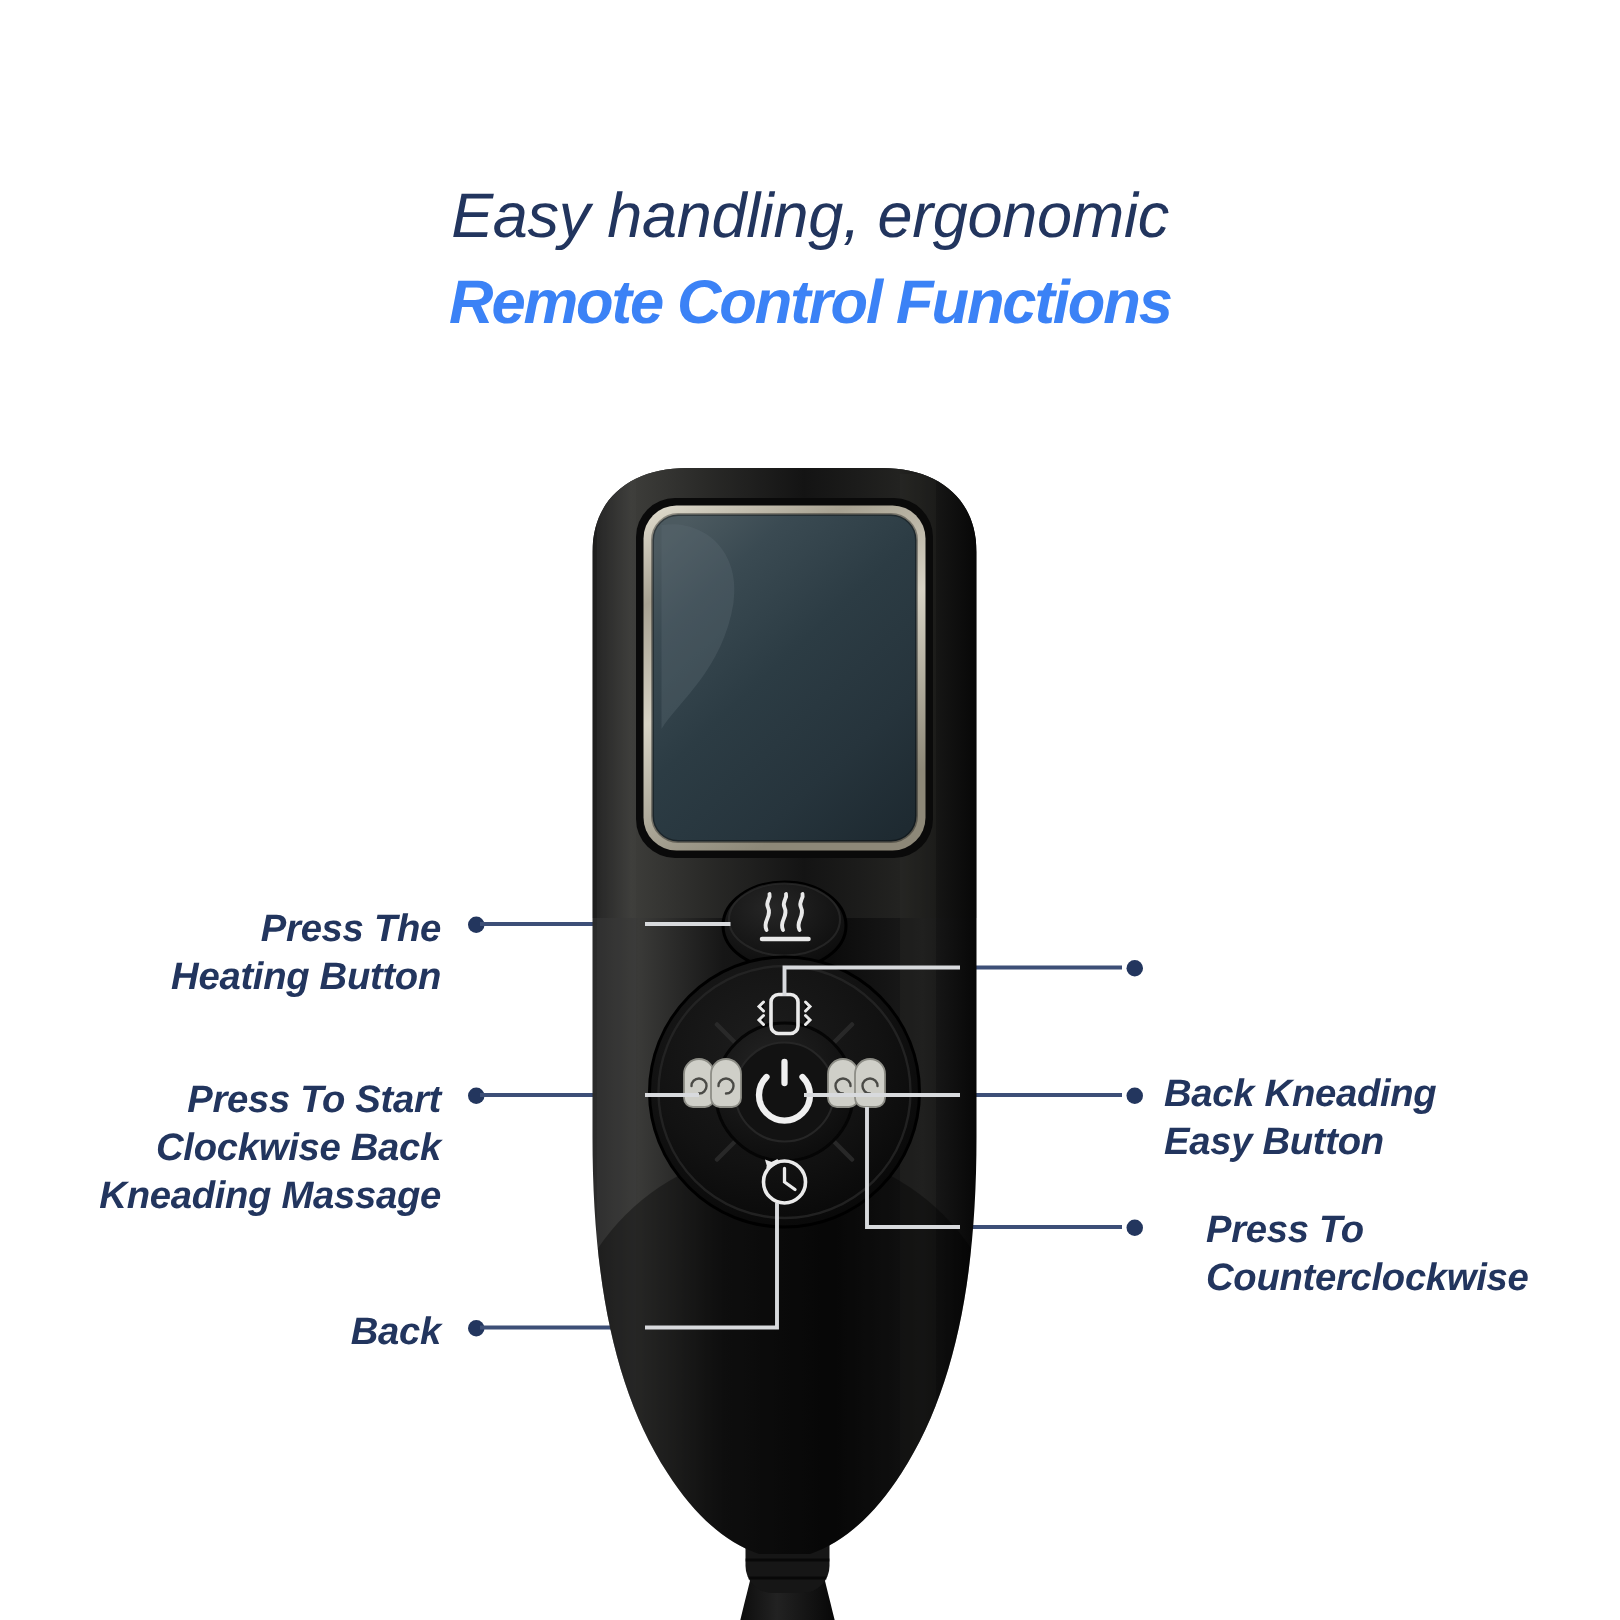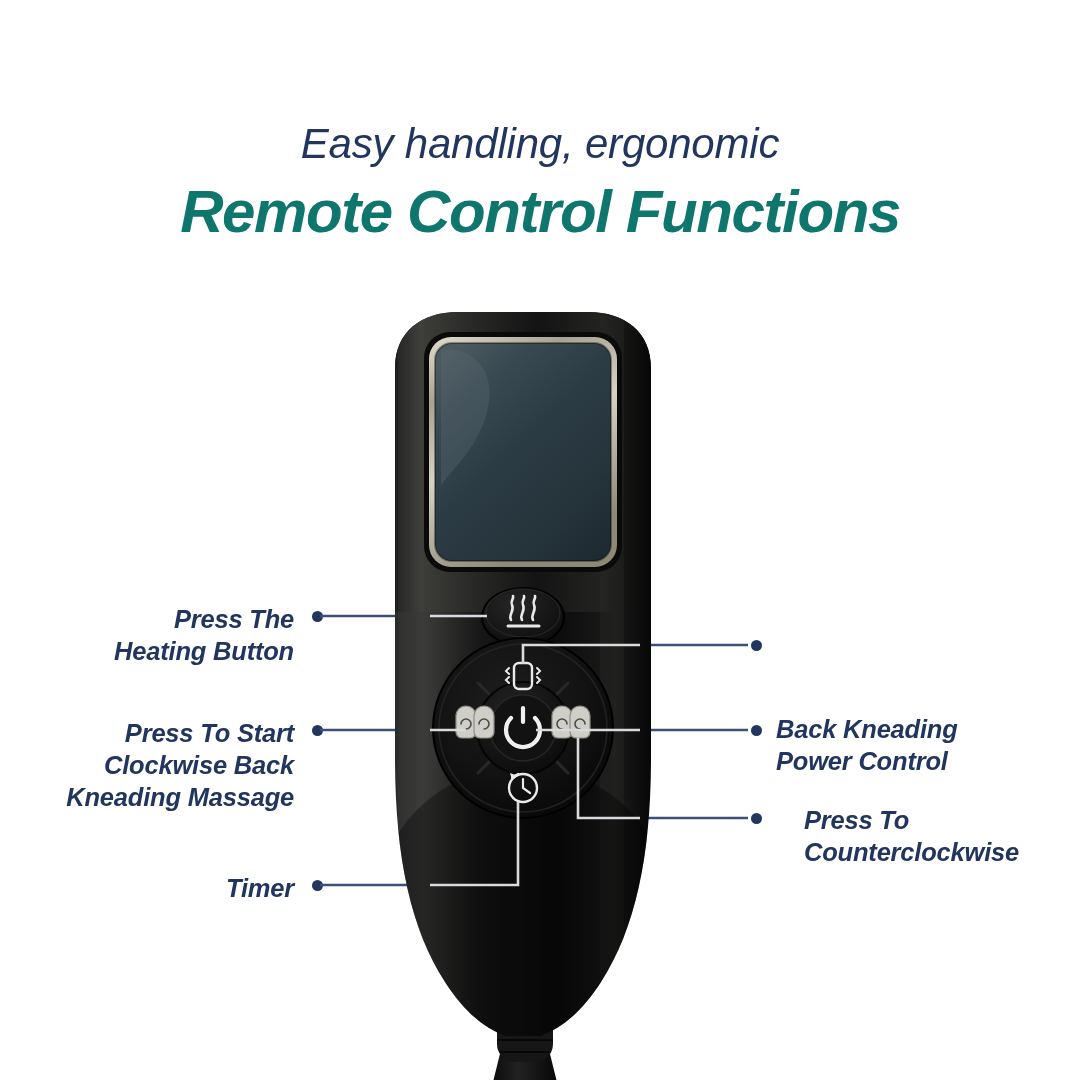--- a/index.html
+++ b/index.html
@@ -13,22 +13,22 @@
   #stage{position:absolute;left:0;top:16px;width:1080px;height:1076px;font-style:italic;}
 
   
   .head-wrap{position:absolute;left:0;top:106px;width:1080px;text-align:center;}
   .subtitle{
     font-size:42px;letter-spacing:-0.2px;
     color:#22355e;font-weight:400;line-height:1.05;
   }
   .title{
     margin-top:14px;
-    font-size:60px;font-weight:700;letter-spacing:-1.4px;
-    color:#0f766e;line-height:1.05;
+    font-size:41px;font-weight:700;letter-spacing:-1.4px;
+    color:#3b82f6;line-height:1.05;
   }
 
   
   .label{
     position:absolute;color:#22355e;font-weight:700;
     font-size:25.5px;line-height:1.25;letter-spacing:-0.2px;
     white-space:pre-line;
   }
   .label.right{text-align:left;}
   .label.left{text-align:right;}
@@ -266,22 +266,22 @@
   <div class="dot" style="left:751px;top:709px;"></div>
   <div class="dot" style="left:751px;top:797px;"></div>
 
   <div class="label left" style="right:786px;top:588px;width:300px;">Press The
 Heating Button</div>
 
   <div class="label left" style="right:786px;top:702px;width:330px;">Press To Start
 Clockwise Back
 Kneading Massage</div>
 
-  <div class="label left" style="right:786px;top:857px;width:260px;">Timer</div>
+  <div class="label left" style="right:786px;top:857px;width:260px;">Back</div>
 
 
   <div class="label right" style="left:776px;top:698px;width:300px;">Back Kneading
-Power Control</div>
+Easy Button</div>
 
   <div class="label right" style="left:776px;top:789px;width:300px;margin-left:28px;">Press To
 Counterclockwise</div>
 
 </div>
 
 </body></html>

